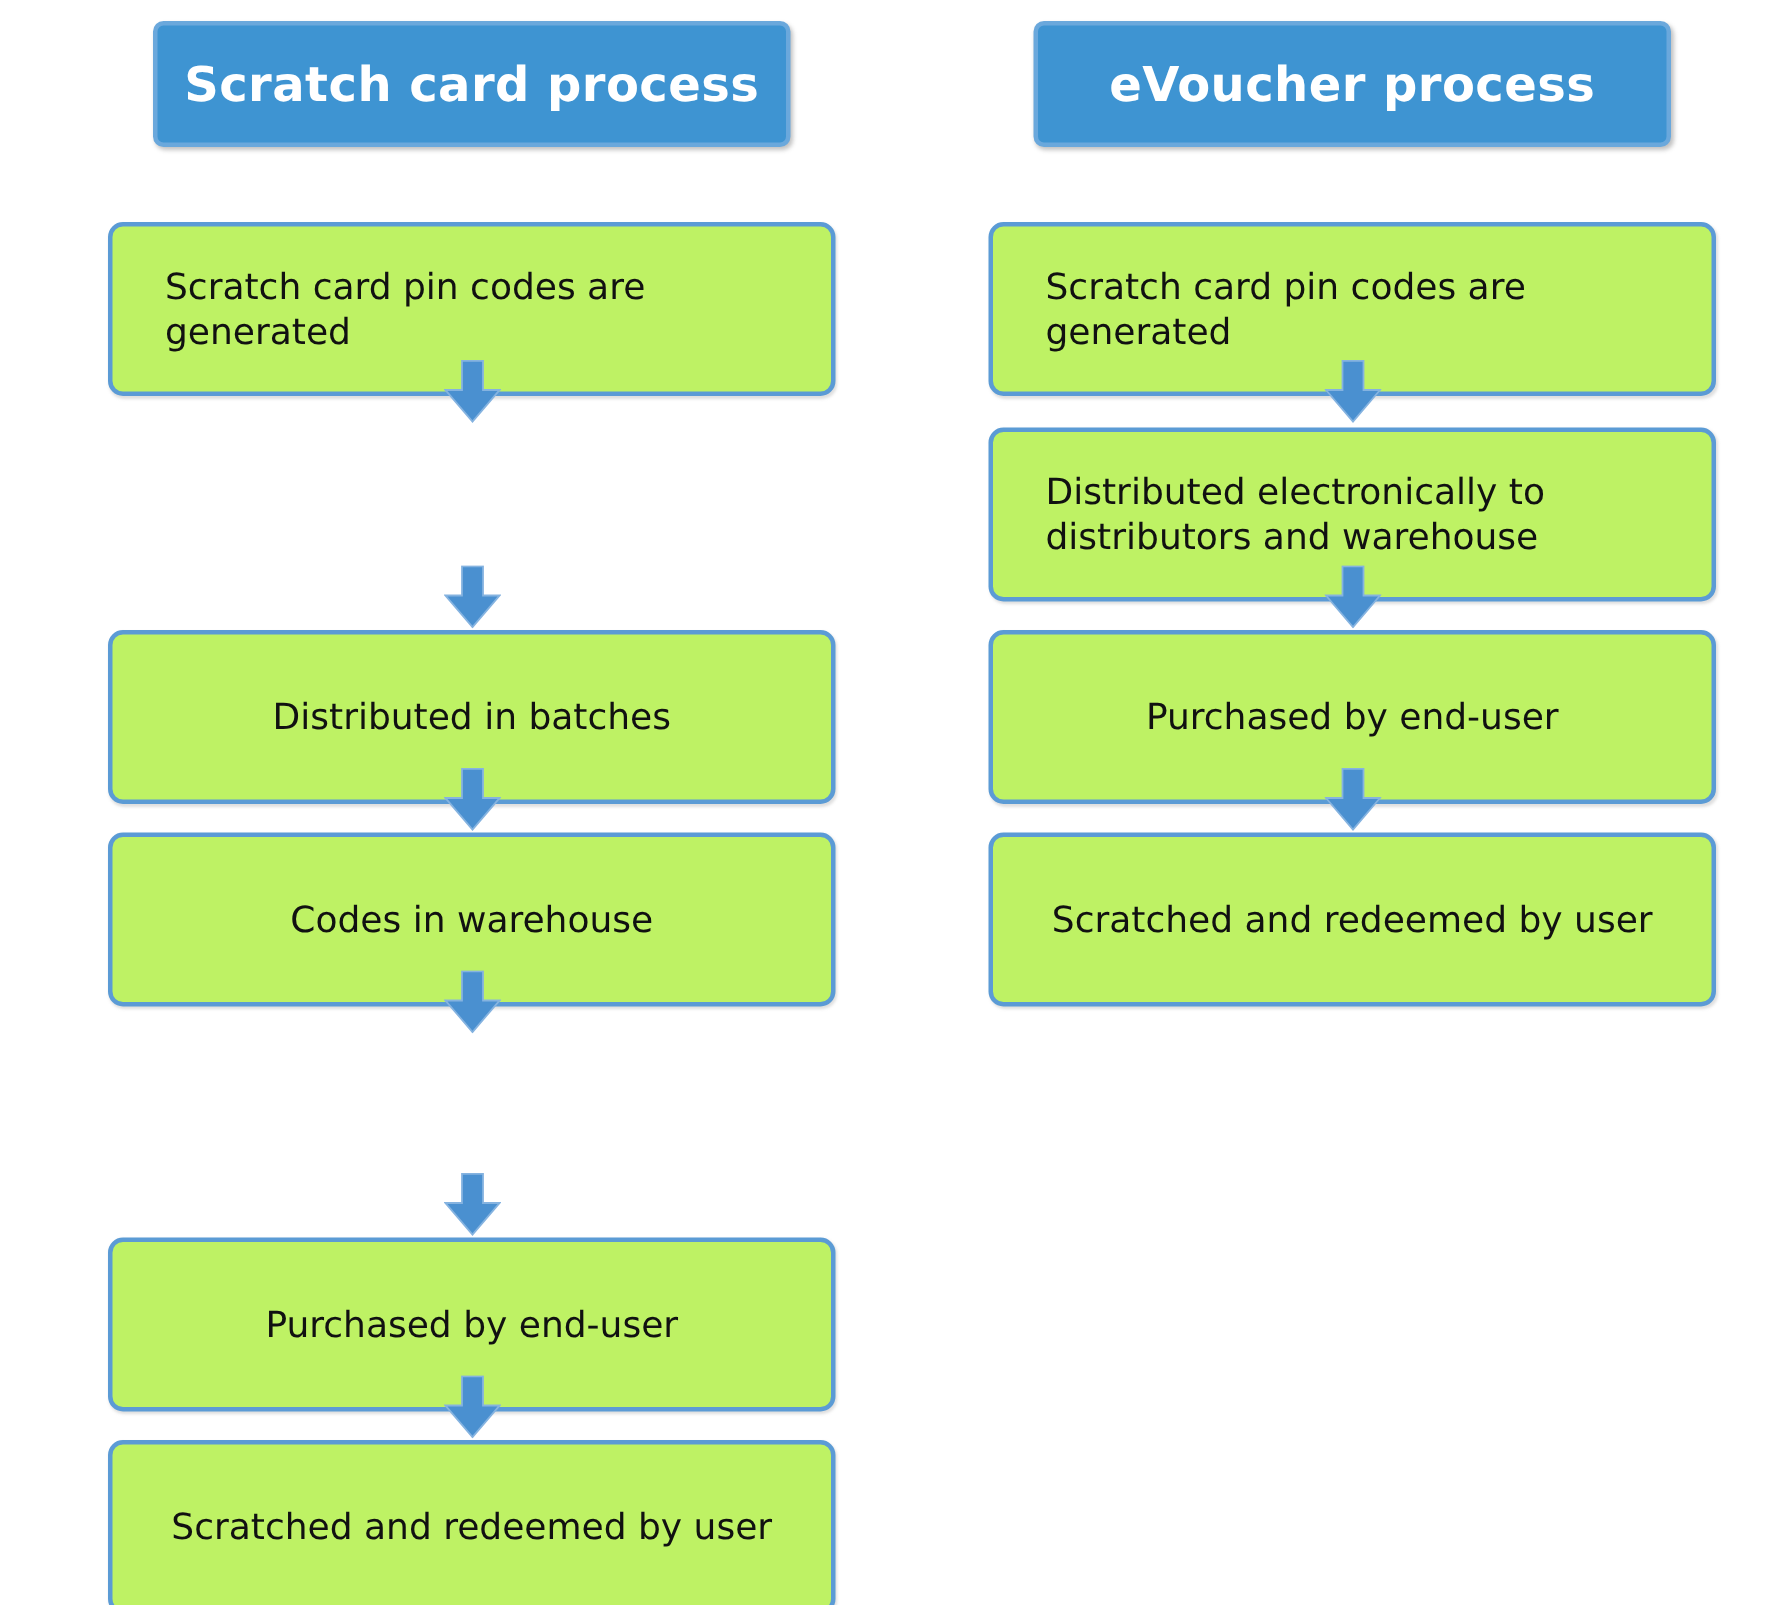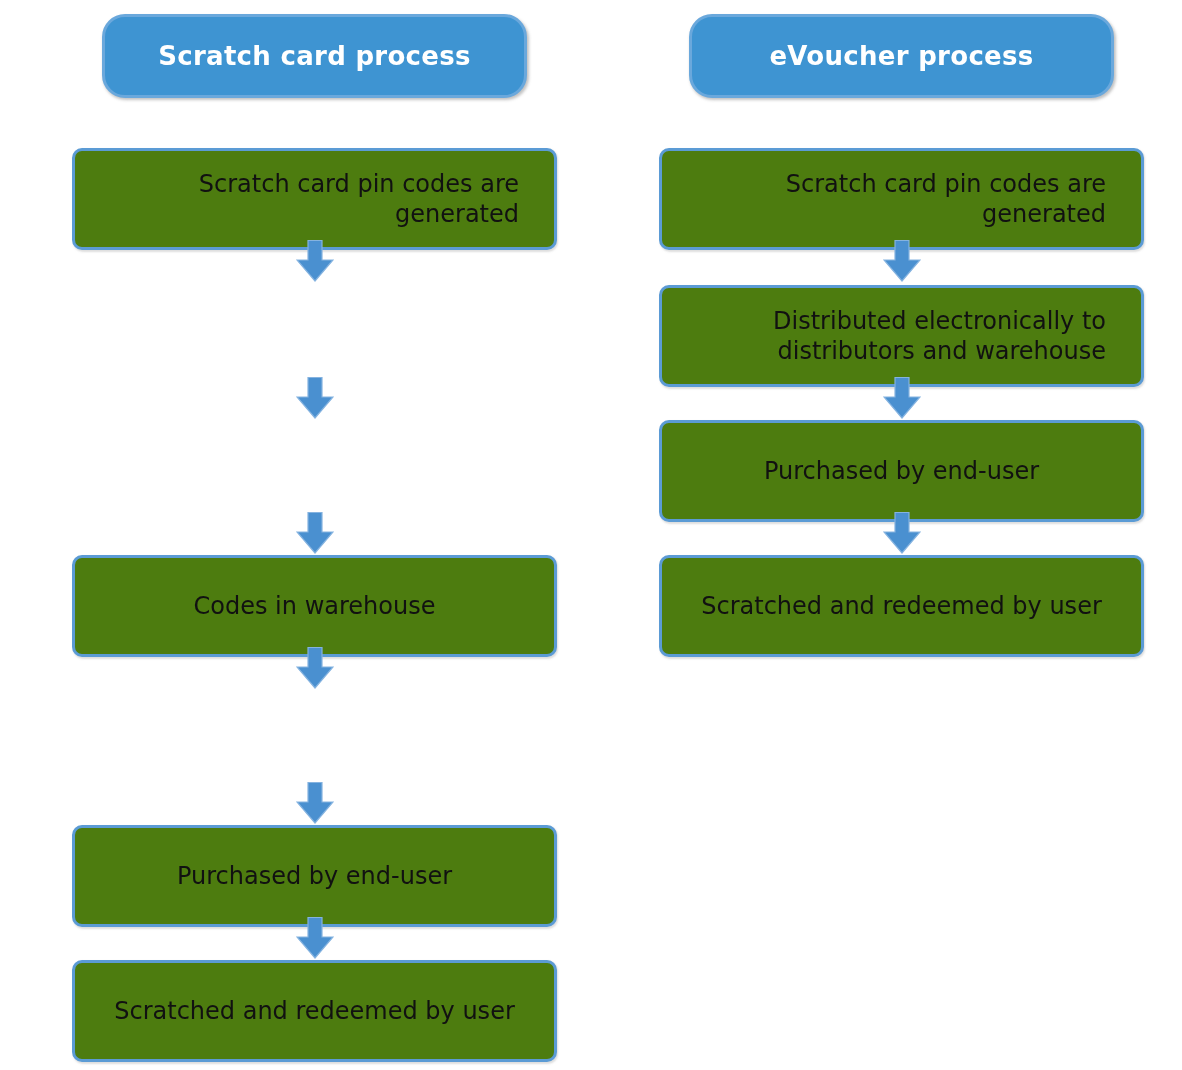--- a/index.html
+++ b/index.html
@@ -15,35 +15,35 @@
     width:1182px;height:1070px;position:relative;overflow:hidden;
     font-family:"DejaVu Sans","Liberation Sans",sans-serif;
   }
   .col{position:absolute;top:0;width:485px;height:1070px;}
   .col-left{left:72px;}
   .col-right{left:659px;text-decoration:underline;}
   .hdr{
     position:absolute;left:30px;right:30px;top:14px;height:84px;
     background:var(--accent);
     border:3px solid var(--accent-border);
-    border-radius:23px;
+    border-radius:7px;
     box-shadow:1.5px 2px 3px rgba(120,120,120,.45);
     display:flex;align-items:center;justify-content:center;
-    color:#ffffff;font-weight:bold;font-size:26px;letter-spacing:.3px;
+    color:#ffffff;font-weight:bold;font-size:32px;letter-spacing:.3px;
     box-sizing:border-box;text-align:right;
   }
   .step{
-    position:absolute;left:0;right:0;height:102px;
-    background:#4d7c0f;
+    position:absolute;left:0;right:0;height:116px;
+    background:#bef264;
     border:3px solid var(--box-border);
     border-radius:10px;
     box-shadow:1px 1.5px 2px rgba(160,160,160,.35);
     display:flex;align-items:center;justify-content:center;
     color:var(--text);font-size:24px;line-height:1.25;
-    text-align:right;box-sizing:border-box;
+    text-align:left;box-sizing:border-box;
     padding:0 35px;
   }
   .arrow{
     position:absolute;left:50%;transform:translateX(-50%);
     width:38px;height:42px;display:block;
   }
 </style>
 </head>
 <body>
 
@@ -56,20 +56,21 @@
 
     <svg class="arrow" style="top:240px" viewBox="0 0 38 42">
       <polygon points="12,0.5 26,0.5 26,20 37,20 19,41 1,20 12,20" fill="#4a90d0" stroke="#85b3e0" stroke-width="1.2"></polygon>
     </svg>
 
 
     <svg class="arrow" style="top:377px" viewBox="0 0 38 42">
       <polygon points="12,0.5 26,0.5 26,20 37,20 19,41 1,20 12,20" fill="#4a90d0" stroke="#85b3e0" stroke-width="1.2"></polygon>
     </svg>
 
+    <div class="step" style="top:420px">Distributed in batches</div>
 
     <svg class="arrow" style="top:512px" viewBox="0 0 38 42">
       <polygon points="12,0.5 26,0.5 26,20 37,20 19,41 1,20 12,20" fill="#4a90d0" stroke="#85b3e0" stroke-width="1.2"></polygon>
     </svg>
 
     <div class="step" style="top:555px">Codes in warehouse</div>
 
     <svg class="arrow" style="top:647px" viewBox="0 0 38 42">
       <polygon points="12,0.5 26,0.5 26,20 37,20 19,41 1,20 12,20" fill="#4a90d0" stroke="#85b3e0" stroke-width="1.2"></polygon>
     </svg>

